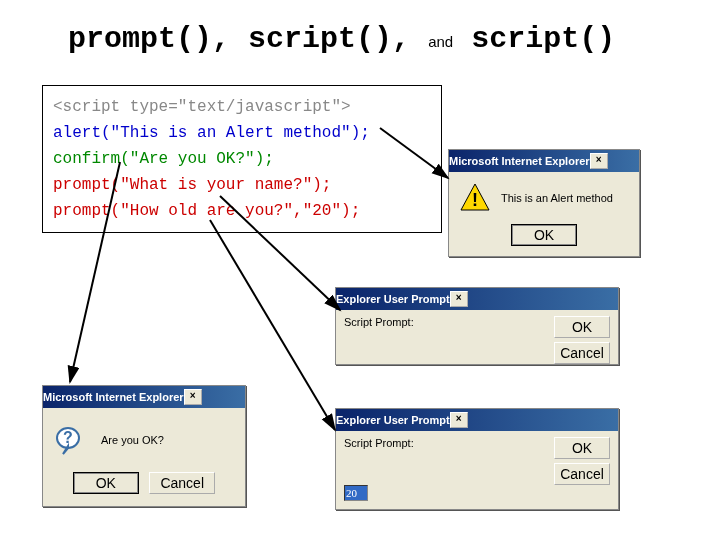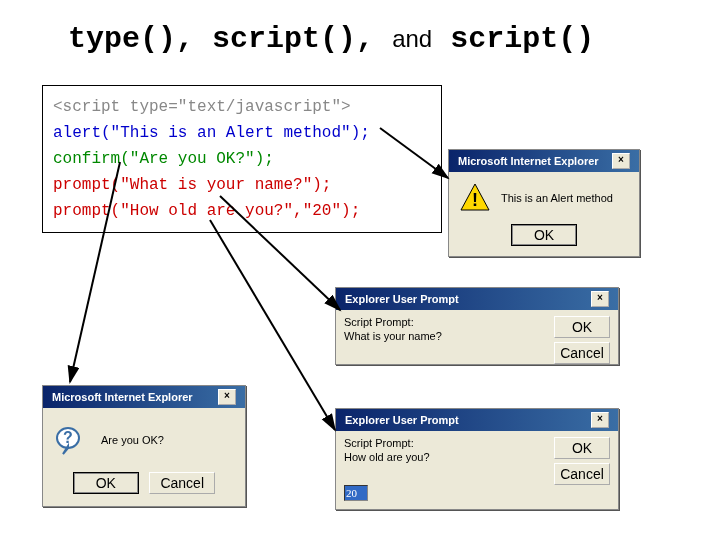--- a/index.html
+++ b/index.html
@@ -1,38 +1,38 @@
 <!DOCTYPE html>
 <html><head>
 <meta charset="utf-8">
 <style>
 body{margin:0;padding:0;background:#fff;font-family:Arial,sans-serif;width:720px;height:540px;position:relative;overflow:hidden}
 .title{font-family:"Courier New",monospace;font-size:30px;font-weight:bold;position:absolute;top:22px;left:68px}
-.title .and{font-family:Verdana,sans-serif;font-size:24px;font-weight:normal}
+.title .and{font-family:Verdana,sans-serif;font-size:15px;font-weight:normal}
 .codebox{position:absolute;top:85px;left:42px;width:378px;border:1px solid #000;padding:8px 10px;font-family:"Courier New",monospace;font-size:16px;line-height:26px}
 .codebox .gray{color:#888}
 .codebox .blue{color:#0000cc}
 .codebox .green{color:#008800}
 .codebox .red{color:#cc0000}
 .dialog{position:absolute;background:#ece9d8;border:1px solid #888;box-shadow:1px 1px 0 #555}
-.titlebar{background:linear-gradient(to right,#0a246a,#3a6ea5);color:#fff;font-size:11px;font-weight:bold;padding:3px 9px;display:flex;justify-content:space-between;align-items:center;font-family:Tahoma,sans-serif}
+.titlebar{background:linear-gradient(to right,#0a246a,#3a6ea5);color:#fff;font-size:11px;font-weight:bold;padding:3px 0;display:flex;justify-content:flex-start;align-items:center;font-family:Tahoma,sans-serif}
 .closebtn{width:16px;height:14px;background:#ece9d8;border:1px outset #fff;color:#000;font-size:10px;font-weight:bold;text-align:center;line-height:12px;font-family:Arial}
 .dlgbody{padding:10px;font-family:Tahoma,sans-serif;font-size:11px}
 .btn{background:#ece9d8;border:1px outset #fff;padding:2px 0;font-size:14px;font-family:Tahoma,sans-serif;text-align:center;display:inline-block}
 .btn.focus{border:1px solid #000;box-shadow:inset 0 0 0 1px #888}
 .alert-icon{width:32px;height:32px;display:inline-block;vertical-align:middle}
 .promptinput{width:100%;border:1px inset #888;background:#fff;font-size:11px;padding:1px;font-family:Tahoma}
 .promptinput.sel{background:#316ac5;color:#fff}
 svg.arrow{position:absolute;pointer-events:none}
 </style>
 </head>
 <body>
 
 <div class="title">
-  <span>type()</span><span>,</span>
+  <span>prompt()</span><span>,</span>
   <span>script()</span><span>,</span>
   <span class="and">and</span>
   <span>script()</span>
 </div>
 
 <div class="codebox">
   <div class="gray">&lt;script type="text/javascript"&gt;</div>
   <div class="blue">alert("This is an Alert method");</div>
   <div class="green">confirm("Are you OK?");</div>
   <div class="red">prompt("What is your name?");</div>
@@ -84,38 +84,36 @@
     <span>Explorer User Prompt</span>
     <span class="closebtn">×</span>
   </div>
   <div class="dlgbody" style="position:relative;padding:6px 8px 8px 8px">
     <div style="float:right;width:56px">
       <div class="btn" style="width:54px;margin-bottom:4px">OK</div>
       <div class="btn" style="width:54px">Cancel</div>
     </div>
     <div style="margin-right:64px">
       <div>Script Prompt:</div>
-      <div style="margin-top:2px">What is your name?</div>
     </div>
   </div>
 </div>
 
 <div class="dialog" style="top:408px;left:335px;width:282px">
   <div class="titlebar">
     <span>Explorer User Prompt</span>
     <span class="closebtn">×</span>
   </div>
   <div class="dlgbody" style="position:relative;padding:6px 8px 8px 8px">
     <div style="float:right;width:56px">
       <div class="btn" style="width:54px;margin-bottom:4px">OK</div>
       <div class="btn" style="width:54px">Cancel</div>
     </div>
     <div style="margin-right:64px">
       <div>Script Prompt:</div>
-      <div style="margin-top:2px">How old are you?</div>
     </div>
     <div style="clear:both;margin-top:6px">
       <div class="promptinput sel" style="width:20px;display:inline-block">20</div>
     </div>
   </div>
 </div>
 
 <svg class="arrow" style="top:0;left:0;width:720px;height:540px">
   <defs>
       <marker id="ah" markerWidth="10" markerHeight="10" refX="8" refY="3" orient="auto">

